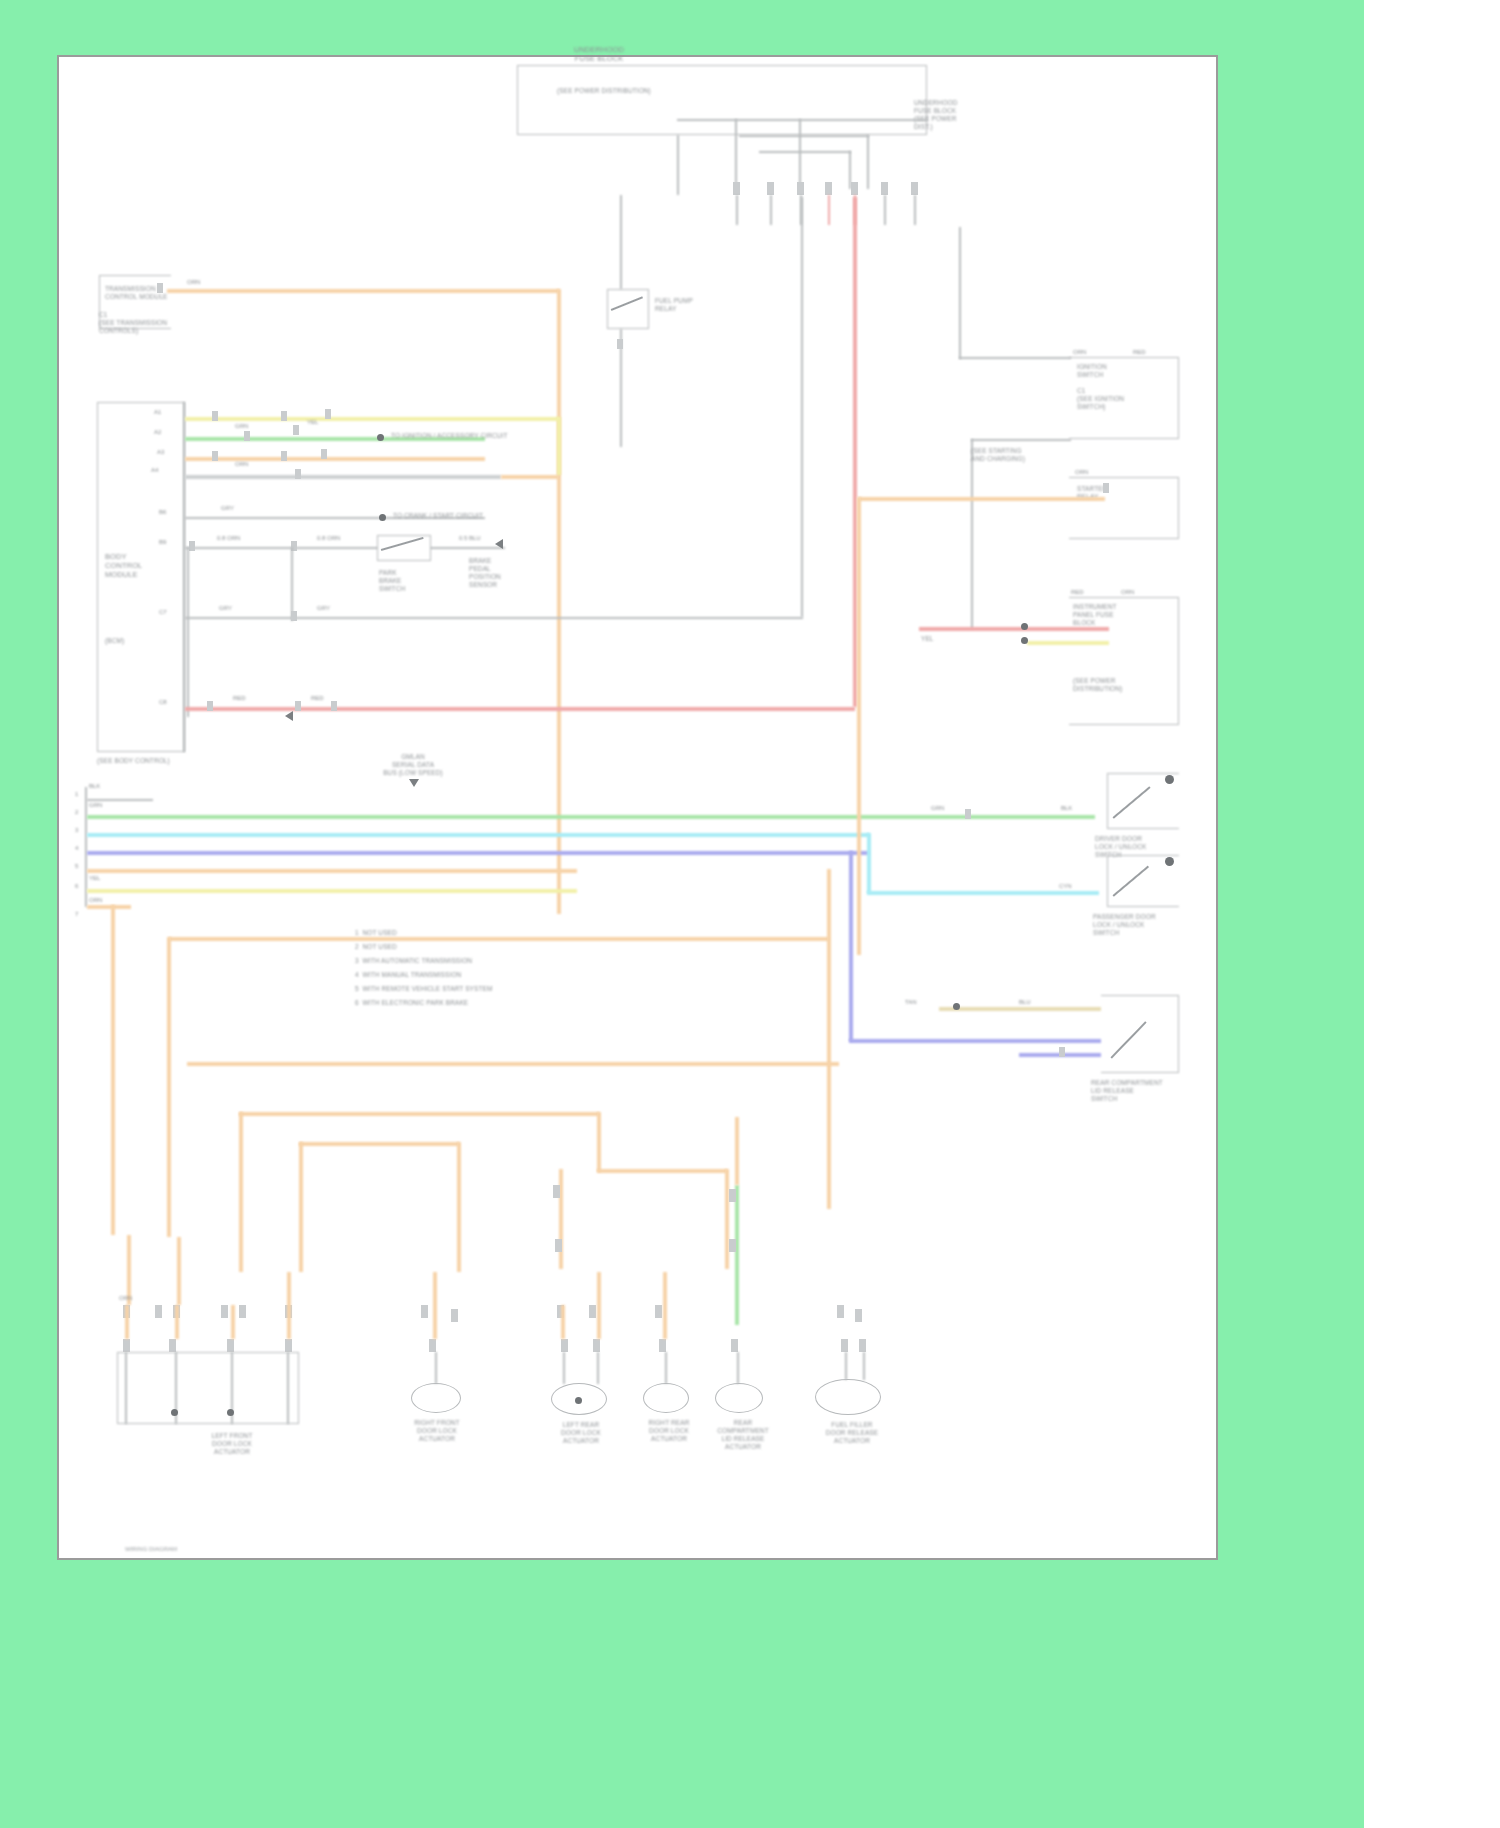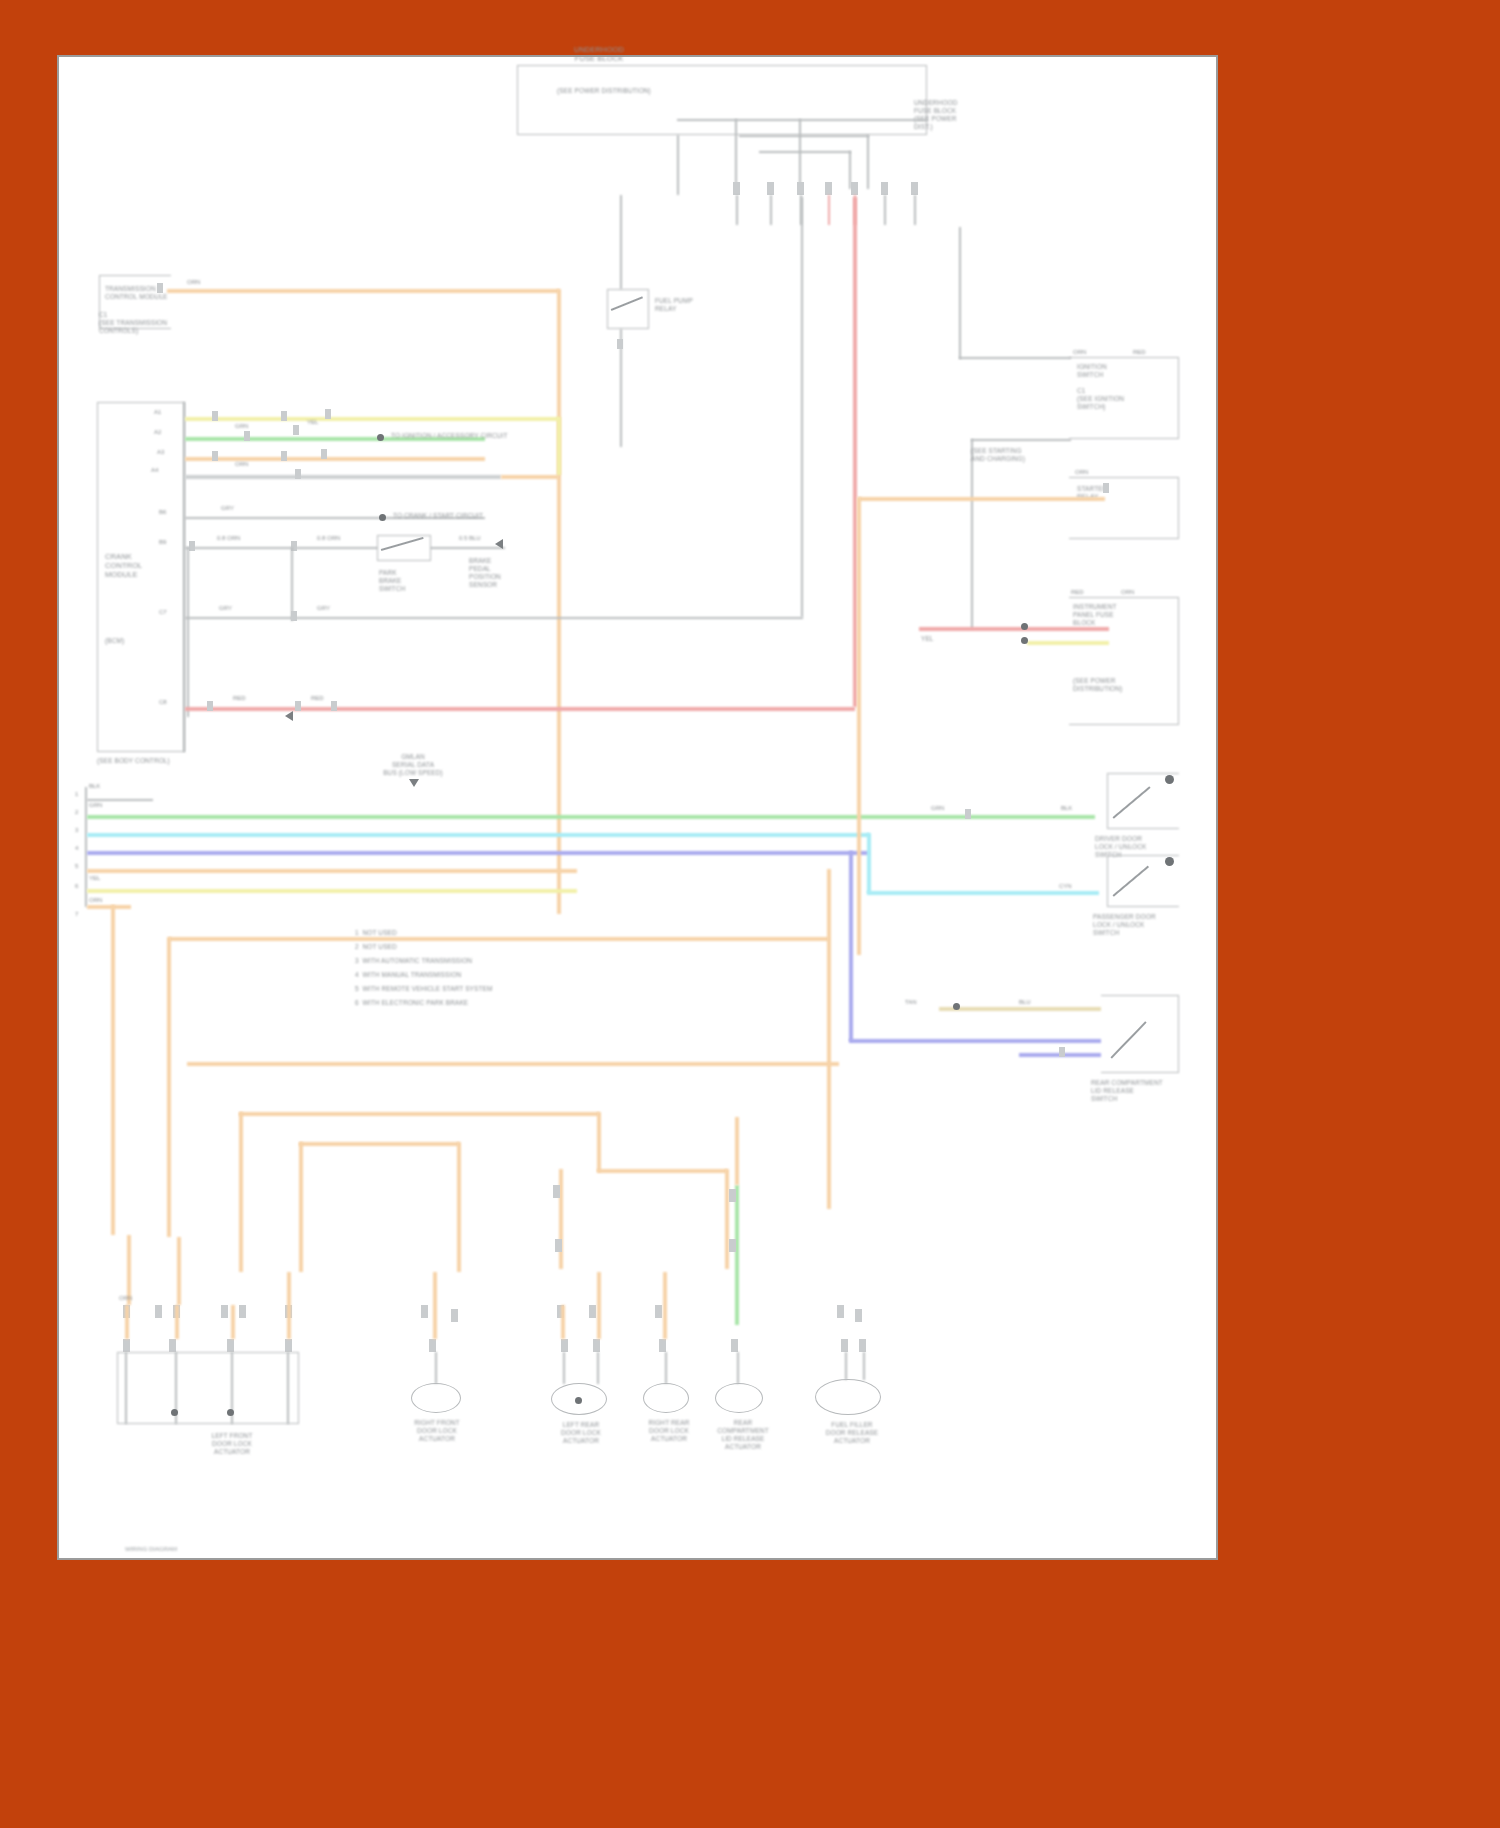--- a/index.html
+++ b/index.html
@@ -1,22 +1,22 @@
 <!DOCTYPE html>
 <html><head>
 <meta charset="utf-8">
 <style>
   * { box-sizing: border-box; }
   html, body { margin:0; padding:0; background:#ffffff; }
   body { font-family:"Liberation Sans", sans-serif; }
 
   #page {
     position:relative;
-    width:1500px; height:1828px;
-    background:#c2410c;
+    width:1364px; height:1828px;
+    background:#86efac;
     overflow:hidden;
   }
 
   
   #frame {
     position:absolute;
     left:57px; top:55px;
     width:1161px; height:1505px;
     border:2px solid #9b9b9b;
     background:#ffffff;
@@ -204,21 +204,21 @@
     <div class="lbl" style="left:40px; top:254px; width:160px;">C1
 (SEE TRANSMISSION
 CONTROLS)</div>
 
     <div class="pin sm" style="left:98px; top:226px;"></div>
     <div class="tag" style="left:128px; top:222px;">ORN</div>
     <div class="w wh c-org thick blur" style="left:108px; top:232px; width:392px;"></div>
     <div class="w wv c-org thick blur" style="left:498px; top:232px; height:625px;"></div>
 
     <div class="box blur" style="left:38px; top:345px; width:88px; height:350px;"></div>
-    <div class="lbl mid" style="left:46px; top:495px; width:74px;">CRANK
+    <div class="lbl mid" style="left:46px; top:495px; width:74px;">BODY
 CONTROL
 MODULE</div>
     <div class="lbl" style="left:46px; top:580px; width:74px;">(BCM)</div>
     <div class="lbl" style="left:38px; top:700px; width:140px;">(SEE BODY CONTROL)</div>
 
     <div class="w wv c-blk blur" style="left:124px; top:345px; height:350px;"></div>
 
     <div class="tag" style="left:95px; top:352px;">A1</div>
     <div class="w wh c-yel thick blur" style="left:126px; top:360px; width:374px;"></div>
 

